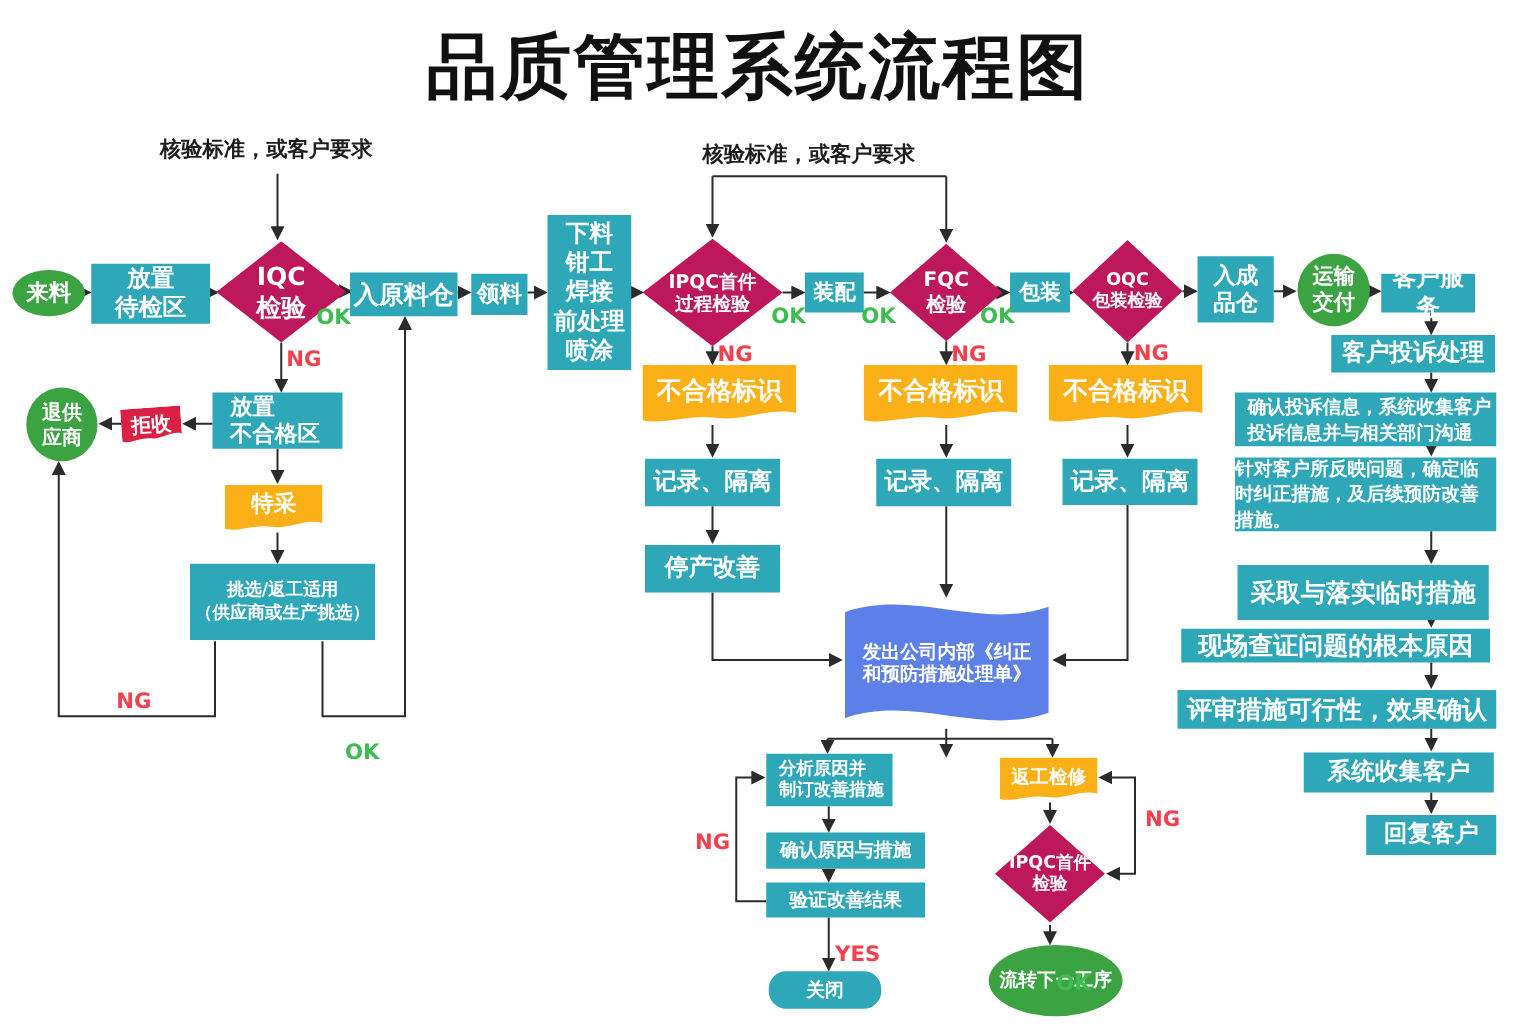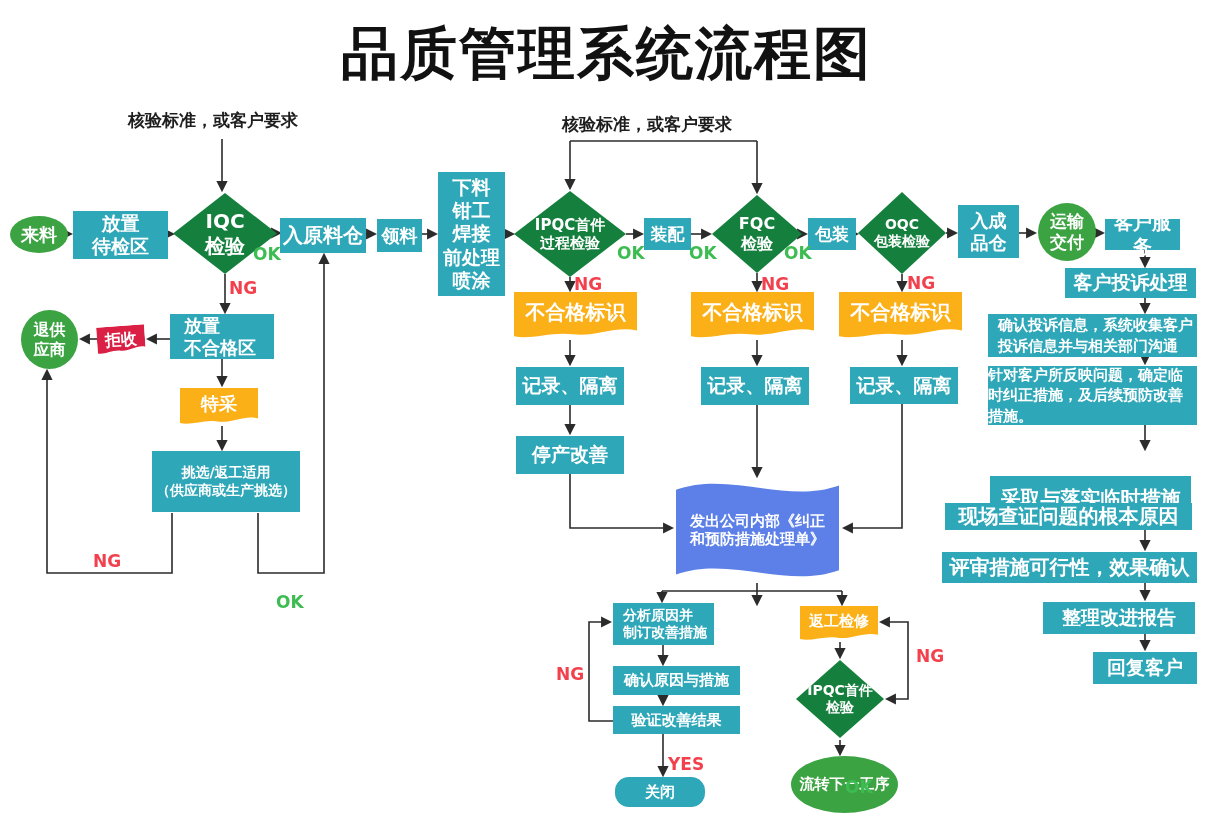--- a/index.html
+++ b/index.html
@@ -4,21 +4,21 @@
 <style>
   html,body{margin:0;padding:0;background:#fff;}
   #canvas{position:relative;width:1213px;height:824px;background:#fff;overflow:hidden;
           font-family:"DejaVu Sans",sans-serif;}
   #wires{position:absolute;left:0;top:0;width:1213px;height:824px;}
   #wires line,#wires polyline{stroke:#2B2B2B;stroke-width:1.6;fill:none;}
   .node{position:absolute;display:flex;align-items:center;justify-content:center;
         box-sizing:border-box;text-align:center;color:#fff;font-weight:700;
         white-space:pre-line;line-height:1.22;}
   .teal{background:#2EA7B8;}
-  .diamond{background:#15803d;clip-path:polygon(50% 0,100% 50%,50% 100%,0 50%);}
+  .diamond{background:#be185d;clip-path:polygon(50% 0,100% 50%,50% 100%,0 50%);}
   .ellipse{background:#3CA342;border-radius:50%;}
   .flag{background:transparent;}
   .flag svg,.banner svg{position:absolute;left:0;top:0;width:100%;height:100%;}
   .flag span,.banner span{position:relative;z-index:2;}
   .flag.orange path{fill:#FBB017;}
   .flag.crimson path{fill:#DA2145;}
   .banner path{fill:#5C80E8;}
   .alignL{justify-content:flex-start;text-align:left;}
   .lbl{position:absolute;font-weight:700;font-size:17px;line-height:1;}
   .ok{color:#3DBC51;margin-top:42px;}
@@ -135,24 +135,24 @@
   <div class="node ellipse" style="left:1038px;top:203px;width:58px;height:58px;font-size:17px;">运输
 交付</div>
   <div class="node teal" style="left:1105px;top:219px;width:75px;height:31px;font-size:19px;">客户服务</div>
 
   <div class="node teal" style="left:1065px;top:268px;width:131px;height:30px;font-size:19px;">客户投诉处理</div>
   <div class="node teal alignL" style="left:988px;top:314px;width:209px;height:43px;font-size:15px;padding-left:10px;line-height:1.35;">确认投诉信息，系统收集客户
 投诉信息并与相关部门沟通</div>
   <div class="node teal alignL" style="left:988px;top:366px;width:209px;height:59px;font-size:15px;padding-left:0;line-height:1.35;">针对客户所反映问题，确定临
 时纠正措施，及后续预防改善
 措施。</div>
-  <div class="node teal" style="left:990px;top:476px;width:201px;height:44px;font-size:20px;">采取与落实临时措施</div>
+  <div class="node teal" style="left:990px;top:452px;width:201px;height:44px;font-size:20px;">采取与落实临时措施</div>
   <div class="node teal" style="left:945px;top:503px;width:247px;height:27px;font-size:20px;">现场查证问题的根本原因</div>
   <div class="node teal" style="left:942px;top:552px;width:255px;height:31px;font-size:20px;">评审措施可行性，效果确认</div>
-  <div class="node teal" style="left:1043px;top:602px;width:152px;height:32px;font-size:19px;">整理改进报告</div>
+  <div class="node teal" style="left:1043px;top:602px;width:152px;height:32px;font-size:19px;">系统收集客户</div>
   <div class="node teal" style="left:1093px;top:652px;width:104px;height:32px;font-size:19px;">回复客户</div>
 
   <div class="node ellipse" style="left:21px;top:310px;width:57px;height:59px;font-size:16px;">退供
 应商</div>
   <div class="node flag crimson" style="left:97px;top:326px;width:48px;height:28px;font-size:16px;transform:rotate(-4deg);">
     <svg viewBox="0 0 100 100" preserveAspectRatio="none">
         <path d="M0,0 H100 V80 C82,70 66,94 48,88 C30,82 14,100 0,92 Z"></path>
       </svg>
     <span>拒收</span>
   </div>

